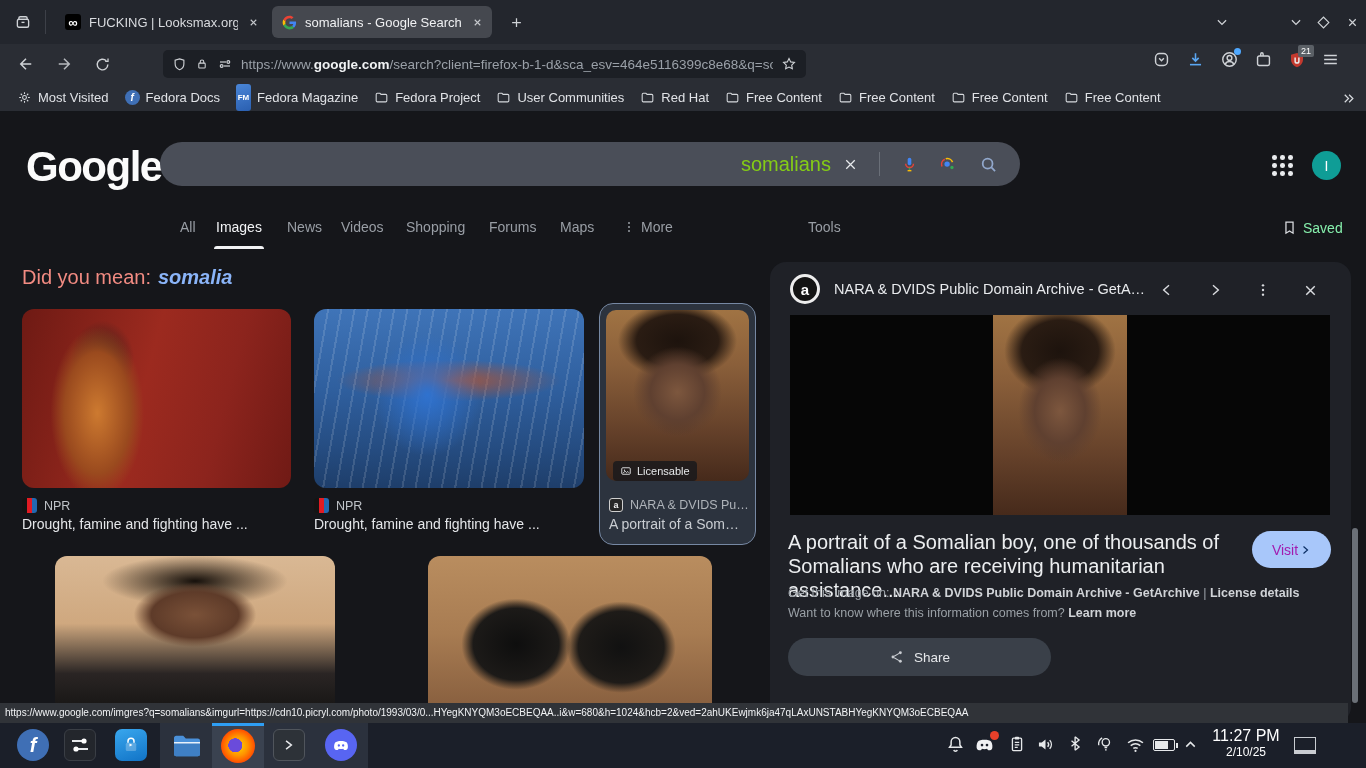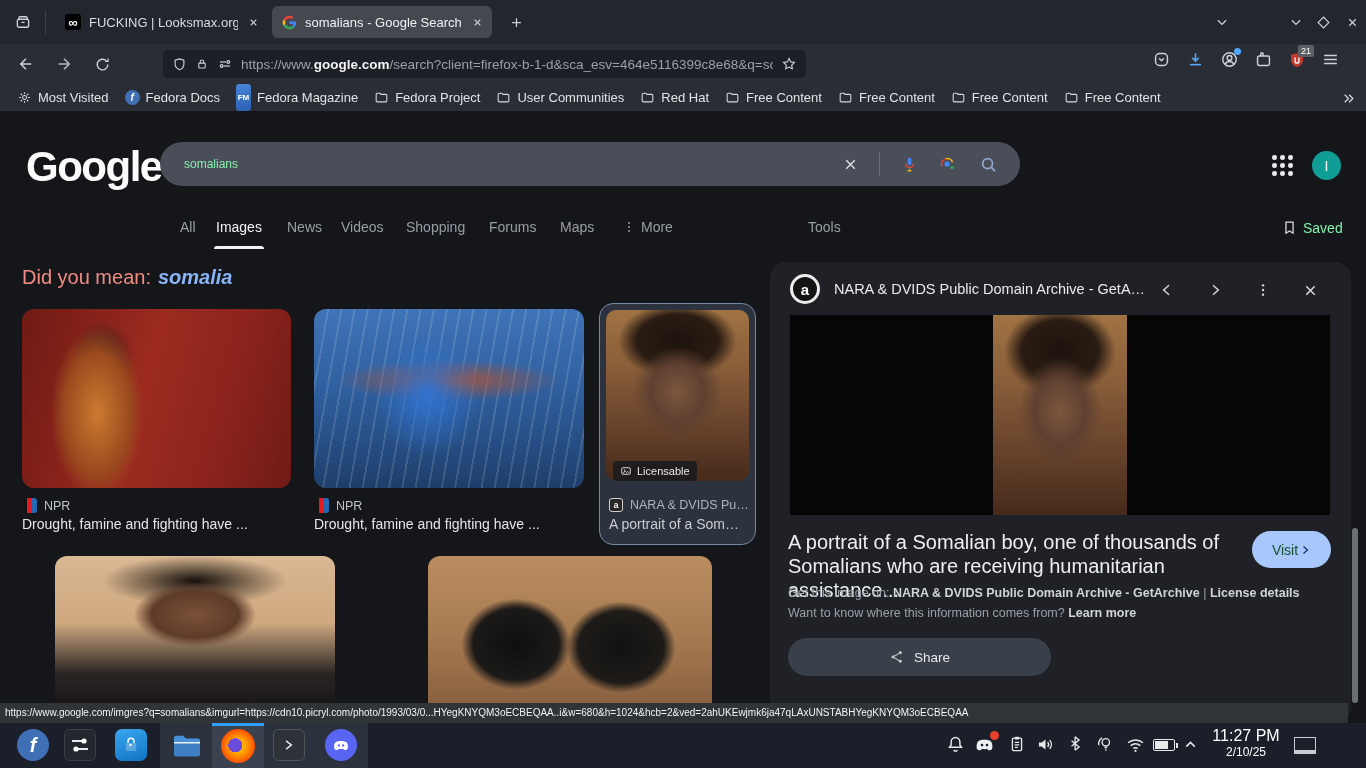--- a/index.html
+++ b/index.html
@@ -23,21 +23,21 @@
   .urltext b { color:#f0f2f4; font-weight:700; }
   .navicons { position:absolute; top:50px; display:flex; gap:15px; align-items:center; }
   .bm { display:flex; align-items:center; gap:6px; padding:3px 7px; font-size:13px; color:#e0e2e6; border-radius:4px; white-space:nowrap; }
   .ublock-wrap { position:relative; }
   .badge21 { position:absolute; top:-6px; right:-8px; background:#5b6066; color:#fff; font-size:9px; padding:1px 3px; border-radius:2px; }
   .bluedot { position:absolute; top:-2px; right:-2px; width:7px; height:7px; border-radius:50%; background:#4fa8ff; }
 
   
   .glogo { position:absolute; left:26px; top:143px; font-size:42px; font-weight:700; letter-spacing:-1.5px; color:#fbfbfb; }
   .searchbox { position:absolute; left:160px; top:142px; width:860px; height:44px; border-radius:22px; background:#4a4e58; display:flex; align-items:center; padding:0 10px 0 24px; }
-  .query { font-size:12px; color:#86efac; flex:1; }
+  .query { font-size:20px; color:#84cc16; flex:1;text-align:right; }
   .sdiv { width:1px; height:24px; background:#6a6f78; margin:0 10px; }
   .navtab { position:absolute; top:219px; font-size:14px; color:#999ea5; display:flex; align-items:center; gap:5px; }
   .navtab.active { color:#f2f3f5; }
   .tab-underline { position:absolute; top:246px; height:3px; background:#f2f3f5; border-radius:3px 3px 0 0; }
   .dym { position:absolute; left:22px; top:266px; font-size:20px; }
   .dym .r { color:#f28b82; }
   .dym .s { color:#8ab4f8; font-weight:700; font-style:italic; margin-left:7px; }
 
   .photo { position:absolute; border-radius:12px; }
   .ph-red   { background: radial-gradient(60px 110px at 28% 58%, #cd7a30 0%, #9a4a1e 55%, rgba(0,0,0,0) 78%),
@@ -69,21 +69,21 @@
   .sel-card { position:absolute; left:599px; top:303px; width:157px; height:242px; border-radius:14px; border:1.5px solid #7688a3; background:#2c333e; }
   .lic-badge { position:absolute; left:613px; top:461px; height:20px; display:flex; align-items:center; gap:5px; padding:0 7px; background:rgba(23,24,28,.82); border-radius:4px; font-size:11px; color:#e6e8ea; }
   .ga-fav { width:14px; height:14px; border-radius:3px; background:#262626; border:1.5px solid #cfcfcf; color:#f2f2f2; font-size:9px; font-weight:700; display:flex; align-items:center; justify-content:center; }
 
   
   .panel { position:absolute; left:770px; top:262px; width:581px; height:461px; background:#1f2127; border-radius:16px; }
   .panel-title { position:absolute; left:834px; top:281px; font-size:14.5px; color:#e8eaed; white-space:nowrap; }
   .ga-logo { position:absolute; left:790px; top:274px; width:30px; height:30px; border-radius:50%; background:#141414; border:3px solid #ededed; color:#fff; font-size:15px; font-weight:700; display:flex; align-items:center; justify-content:center; }
   .pimg-strip { position:absolute; left:790px; top:315px; width:540px; height:200px; background:#060606; }
   .ptitle { position:absolute; left:788px; top:530px; width:452px; font-size:20px; line-height:24px; color:#eceef0; }
-  .visit { position:absolute; left:1252px; top:531px; width:79px; height:37px; border-radius:19px; background:#a8c7fa; color:#14532d; font-size:14px; display:flex; align-items:center; justify-content:center; gap:1px; }
+  .visit { position:absolute; left:1252px; top:531px; width:79px; height:37px; border-radius:19px; background:#a8c7fa; color:#a21caf; font-size:14px; display:flex; align-items:center; justify-content:center; gap:1px; }
   .pmeta { position:absolute; left:788px; top:586px; font-size:12.5px; color:#9aa0a6; white-space:nowrap; }
   .pmeta b { color:#d0d3d7; font-weight:700; }
   .pinfo { position:absolute; left:788px; top:606px; font-size:12.5px; color:#9aa0a6; white-space:nowrap; }
   .pinfo b { color:#d0d3d7; font-weight:700; }
   .pill { position:absolute; top:638px; width:263px; height:38px; border-radius:19px; background:#3a4049; color:#e5e7ea; font-size:13.5px; display:flex; align-items:center; justify-content:center; gap:9px; }
   .pscroll { position:absolute; left:1352px; top:528px; width:6px; height:175px; border-radius:3px; background:#6b7077; }
 
   
   .statusbar { position:absolute; left:0; top:703px; width:1348px; height:20px; background:#303338; color:#f1f3f5; font-size:10px; line-height:20px; padding-left:5px; white-space:nowrap; overflow:hidden; }
   .taskbar { position:absolute; left:0; top:723px; width:1366px; height:45px; background:#1b1f29; }

